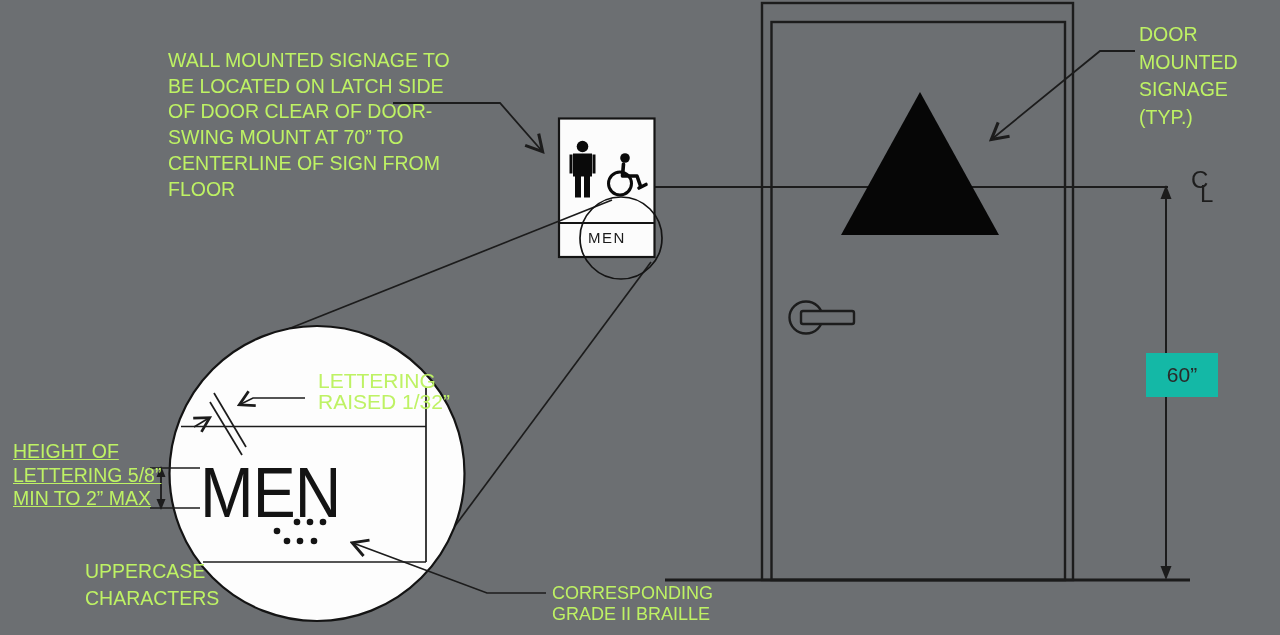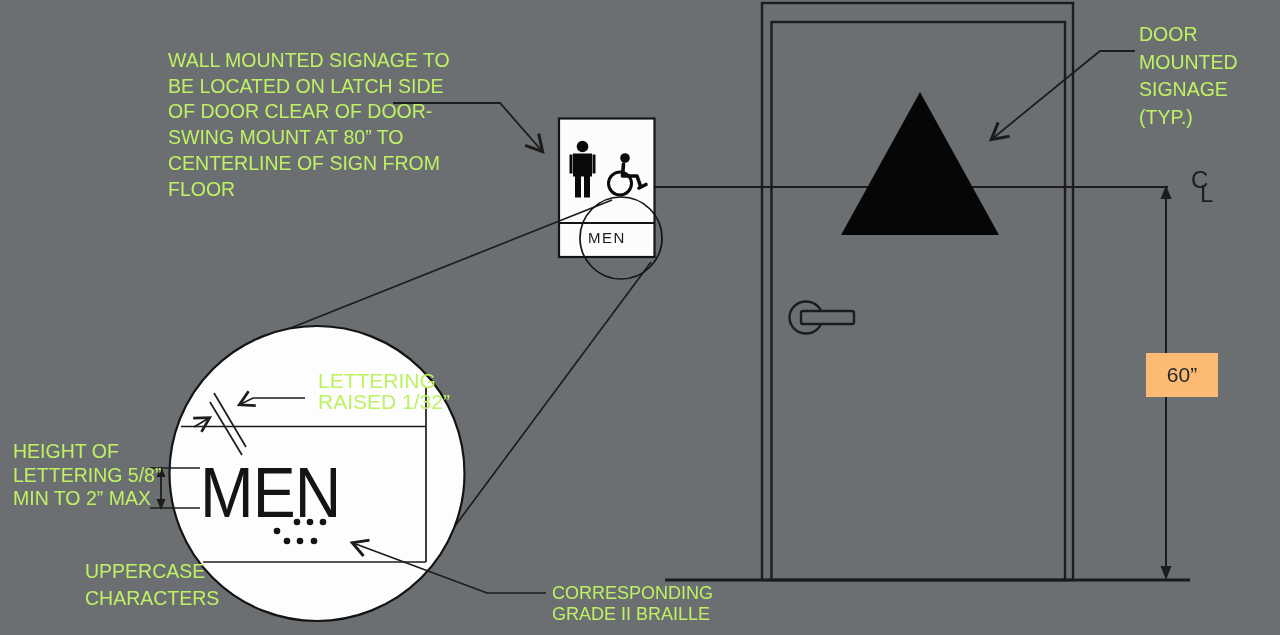--- a/index.html
+++ b/index.html
@@ -9,25 +9,25 @@
     font-family:"Liberation Sans","DejaVu Sans",sans-serif;
   }
   #lines{position:absolute;left:0;top:0;z-index:1;}
   .n{
     position:absolute;z-index:2;color:#bef264;white-space:pre-line;
     font-family:"Liberation Sans","DejaVu Sans",sans-serif;
   }
   .wall-note{left:168px;top:48px;font-size:19.5px;line-height:25.7px;}
   .door-note{left:1139px;top:21px;font-size:19.5px;line-height:27.6px;}
   .lettering-note{left:318px;top:371px;font-size:21px;line-height:20.5px;}
-  .height-note{left:13px;top:440px;font-size:19.5px;line-height:23.5px;}
+  .height-note{left:13px;top:440px;font-size:19.5px;line-height:23.5px;text-decoration:underline;}
   .uppercase-note{left:85px;top:558px;font-size:19.5px;line-height:27px;}
   .braille-note{left:552px;top:583px;font-size:18px;line-height:20.5px;}
   .sixty-label{
-    left:1146px;top:353px;width:72px;height:44px;background:#fdba74;
+    left:1146px;top:353px;width:72px;height:44px;background:#14b8a6;
     text-align:center;line-height:44px;font-size:21px;color:#2a2a2a;
   }
   .cl-c{left:1191px;top:166px;font-size:24px;color:#1d1d1d;}
   .cl-l{left:1200px;top:180px;font-size:24px;color:#1d1d1d;}
   .sign-men{left:559px;top:229px;width:96px;text-align:center;font-size:15px;letter-spacing:1.5px;color:#1b1b1b;}
   .detail-men{
     left:200px;top:458px;font-size:70px;line-height:70px;letter-spacing:-1px;
     color:#141414;transform:scaleX(.92);transform-origin:left top;
   }
 </style>
@@ -109,21 +109,21 @@
     <line x1="150" y1="468" x2="200" y2="468" stroke="#1c1c1c" stroke-width="1.5"></line>
     <line x1="150" y1="508" x2="200" y2="508" stroke="#1c1c1c" stroke-width="1.5"></line>
     <line x1="161" y1="470" x2="161" y2="506" stroke="#1c1c1c" stroke-width="1.8"></line>
     <polygon points="161,466 156.5,477 165.5,477" fill="#1c1c1c"></polygon>
     <polygon points="161,510 156.5,499 165.5,499" fill="#1c1c1c"></polygon>
   </svg>
 
   <div class="n wall-note">WALL MOUNTED SIGNAGE TO
 BE LOCATED ON LATCH SIDE
 OF DOOR CLEAR OF DOOR-
-SWING MOUNT AT 80” TO
+SWING MOUNT AT 70” TO
 CENTERLINE OF SIGN FROM
 FLOOR</div>
   <div class="n door-note">DOOR
 MOUNTED
 SIGNAGE
 (TYP.)</div>
   <div class="n lettering-note">LETTERING
 RAISED 1/32”</div>
   <div class="n height-note">HEIGHT OF
 LETTERING 5/8”

